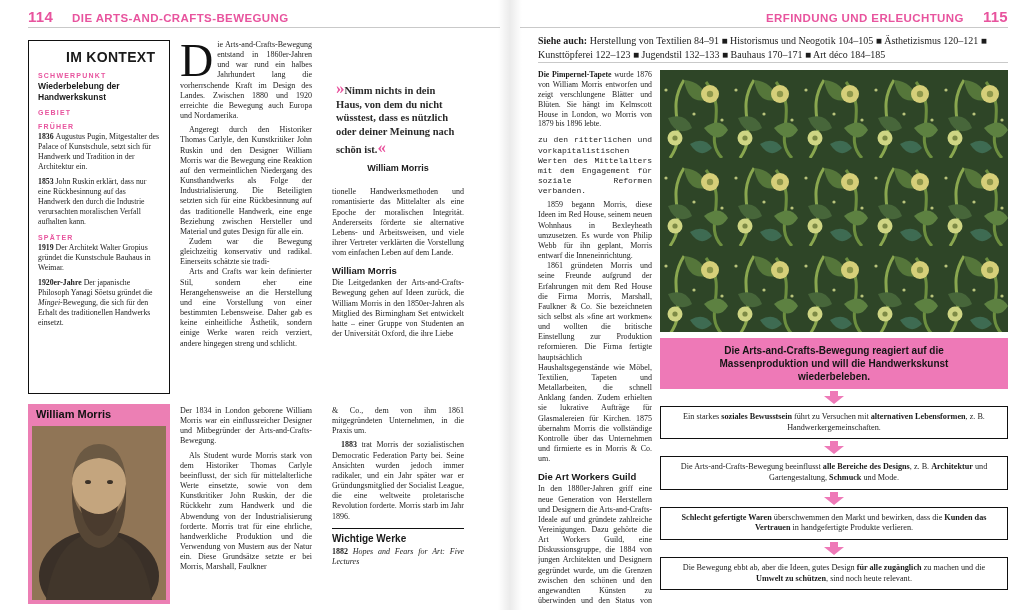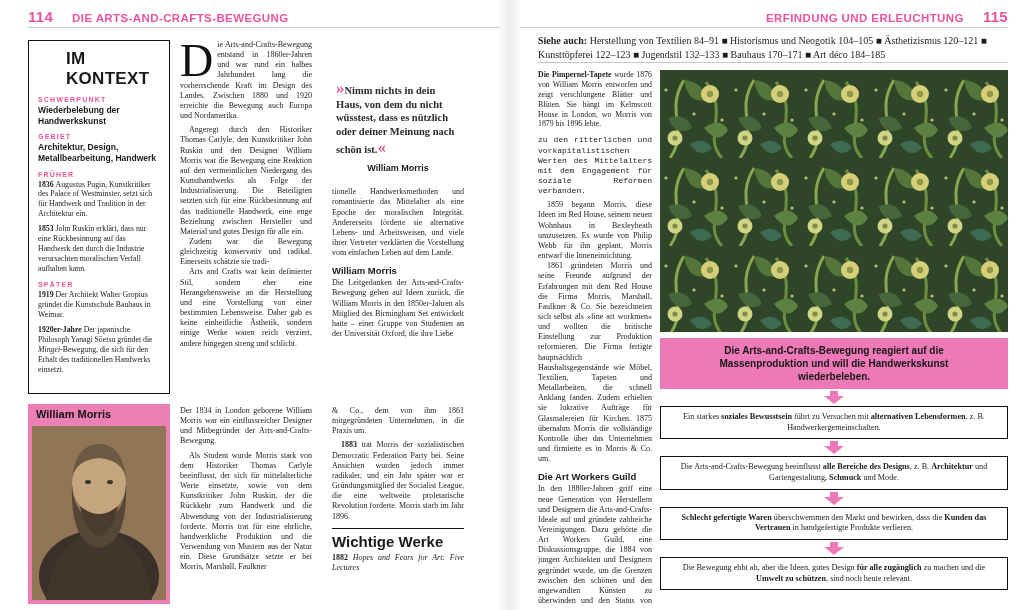--- a/index.html
+++ b/index.html
@@ -20,42 +20,42 @@
   .spread{position:absolute;inset:0;background:#fff;}
   .gutter{position:absolute;left:498px;top:0;width:24px;height:610px;
     background:linear-gradient(90deg,rgba(0,0,0,0) 0%,rgba(0,0,0,.08) 50%,rgba(0,0,0,0) 100%);pointer-events:none;}
   
   .pagehead{position:absolute;top:8px;font-family:"Liberation Sans",sans-serif;font-weight:bold;color:var(--pink);white-space:nowrap;}
   .pagehead .pnum{font-size:15px;letter-spacing:.3px;}
   .pagehead .ptitle{font-size:11.5px;letter-spacing:.4px;margin:0 19px;}
   .headrule{position:absolute;height:1px;background:#c9c9c9;top:27px;}
   
   .ctxbox{position:absolute;left:28px;top:40px;width:142px;height:354px;border:1.5px solid #111;padding:8px 9px;overflow:hidden;background:#fff;}
-  .ctxtitle{font-family:"Liberation Sans",sans-serif;font-weight:bold;font-size:17px;letter-spacing:.3px;margin-bottom:4px;padding-left:28px;}
+  .ctxtitle{font-family:"Liberation Sans",sans-serif;font-weight:bold;font-size:14px;letter-spacing:.3px;margin-bottom:4px;padding-left:28px;}
   .ctx-label{font-family:"Liberation Sans",sans-serif;font-weight:bold;font-size:7px;letter-spacing:1.2px;color:var(--pink);margin:7px 0 2px 0;}
   .ctx-bold{font-family:"Liberation Sans",sans-serif;font-weight:bold;font-size:8.5px;line-height:1.25;}
   .ctx-p{font-size:7.8px;line-height:1.28;margin-bottom:5px;text-align:left;color:#222;}
   
   .col{position:absolute;overflow:hidden;}
   p.body{font-size:8px;line-height:1.27;text-align:justify;color:#1c1c1c;margin-bottom:4px;}
   p.ind{text-indent:9px;margin-bottom:0;}
   .subhead{font-family:"Liberation Sans",sans-serif;font-weight:bold;font-size:9.5px;margin:7px 0 2px 0;}
   .dropcap{float:left;font-size:46px;line-height:38px;padding:2px 4px 0 0;font-family:"Liberation Serif",serif;color:#111;}
   
   .quote{margin:40px 4px 14px 4px;}
   .qtext{font-weight:bold;font-size:10.5px;line-height:1.3;color:#2b2b2b;}
   .qmark{color:var(--pink);font-size:17px;font-weight:bold;line-height:1;}
   .qattr{font-family:"Liberation Sans",sans-serif;font-weight:bold;font-size:9px;text-align:center;margin-top:7px;}
   
   .biopanel{position:absolute;left:28px;top:404px;width:142px;height:200px;background:var(--panelpink);}
   .biotitle{font-family:"Liberation Sans",sans-serif;font-weight:bold;font-size:11px;color:#111;padding:4px 8px 3px 8px;}
   .bioimg{position:absolute;left:4px;top:22px;right:4px;bottom:4px;overflow:hidden;}
   .bioimg svg{display:block;width:100%;height:100%;}
   .works{border-top:1px solid #111;margin-top:6px;padding-top:4px;}
-  .workstitle{font-family:"Liberation Sans",sans-serif;font-weight:bold;font-size:15px;margin-bottom:3px;}
+  .workstitle{font-family:"Liberation Sans",sans-serif;font-weight:bold;font-size:10px;margin-bottom:3px;}
   
   .sieheauch{position:absolute;left:538px;top:34px;width:470px;font-size:10px;line-height:1.35;text-align:left;color:#1c1c1c;}
   .wallpaper{position:absolute;left:660px;top:70px;width:348px;height:262px;overflow:hidden;}
   .wallpaper svg{display:block;width:100%;height:100%;}
   
   .diagram{position:absolute;left:660px;top:338px;width:348px;display:flex;flex-direction:column;align-items:center;}
   .statement{width:100%;background:var(--pinkbox);font-family:"Liberation Sans",sans-serif;font-weight:bold;font-size:10px;line-height:1.3;text-align:center;padding:6px 40px;color:#161616;}
   .stepbox{width:100%;border:1.2px solid #111;background:#fff;font-size:8.2px;line-height:1.3;text-align:center;padding:5px 18px;color:#1c1c1c;}
   .flowarrow{margin:2px 0;line-height:0;}
   .b{font-weight:bold;}
@@ -74,23 +74,22 @@
     <span class="ptitle">ERFINDUNG UND ERLEUCHTUNG</span><span class="pnum">115</span>
   </header>
   <div class="headrule" style="left:28px;width:472px;"></div>
   <div class="headrule" style="left:520px;width:488px;"></div>
 
   <aside class="ctxbox">
     <div class="ctxtitle">IM KONTEXT</div>
     <div class="ctx-label">SCHWERPUNKT</div>
     <div class="ctx-bold">Wiederbelebung der Handwerkskunst</div>
     <div class="ctx-label">GEBIET</div>
-    <div class="ctx-bold">Architektur, Design, Metallbearbeitung, Handwerk</div>
     <div class="ctx-label">FRÜHER</div>
-    <p class="ctx-p"><span class="b">1836 </span><span>Augustus Pugin, Kunstkritiker des Palace of Westminster, setzt sich für Handwerk und Tradition in der Architektur ein.</span></p>
+    <p class="ctx-p"><span class="b">1836 </span><span>Augustus Pugin, Mitgestalter des Palace of Kunstschule, setzt sich für Handwerk und Tradition in der Architektur ein.</span></p>
     <p class="ctx-p"><span class="b">1853 </span><span>John Ruskin erklärt, dass nur eine Rückbesinnung auf das Handwerk den durch die Industrie verursachten moralischen Verfall aufhalten kann.</span></p>
     <div class="ctx-label">SPÄTER</div>
     <p class="ctx-p"><span class="b">1919 </span><span>Der Architekt Walter Gropius gründet die Kunstschule Bauhaus in Weimar.</span></p>
     <p class="ctx-p"><span class="b">1920er-Jahre </span><span>Der japanische Philosoph Yanagi Sōetsu gründet die </span><span class="i">Mingei</span><span>-Bewegung, die sich für den Erhalt des traditionellen Handwerks einsetzt.</span></p>
   </aside>
 
   <div class="col" style="left:180px;top:40px;width:132px;height:362px;">
     <p class="body"><span class="dropcap">D</span><span>ie Arts-and-Crafts-Bewegung entstand in 1860er-Jahren und war rund ein halbes Jahrhundert lang die vorherrschende Kraft im Design des Landes. Zwischen 1880 und 1920 erreichte die Bewegung auch Europa und Nordamerika.</span></p>
     <p class="body ind">Angeregt durch den Historiker Thomas Carlyle, den Kunstkritiker John Ruskin und den Designer William Morris war die Bewegung eine Reaktion auf den vermeintlichen Niedergang des Kunsthandwerks als Folge der Industrialisierung. Die Beteiligten setzten sich für eine Rückbesinnung auf das traditionelle Handwerk, eine enge Beziehung zwischen Hersteller und Material und gutes Design für alle ein.</p>
     <p class="body ind">Zudem war die Bewegung gleichzeitig konservativ und radikal. Einerseits schätzte sie tradi-</p>

